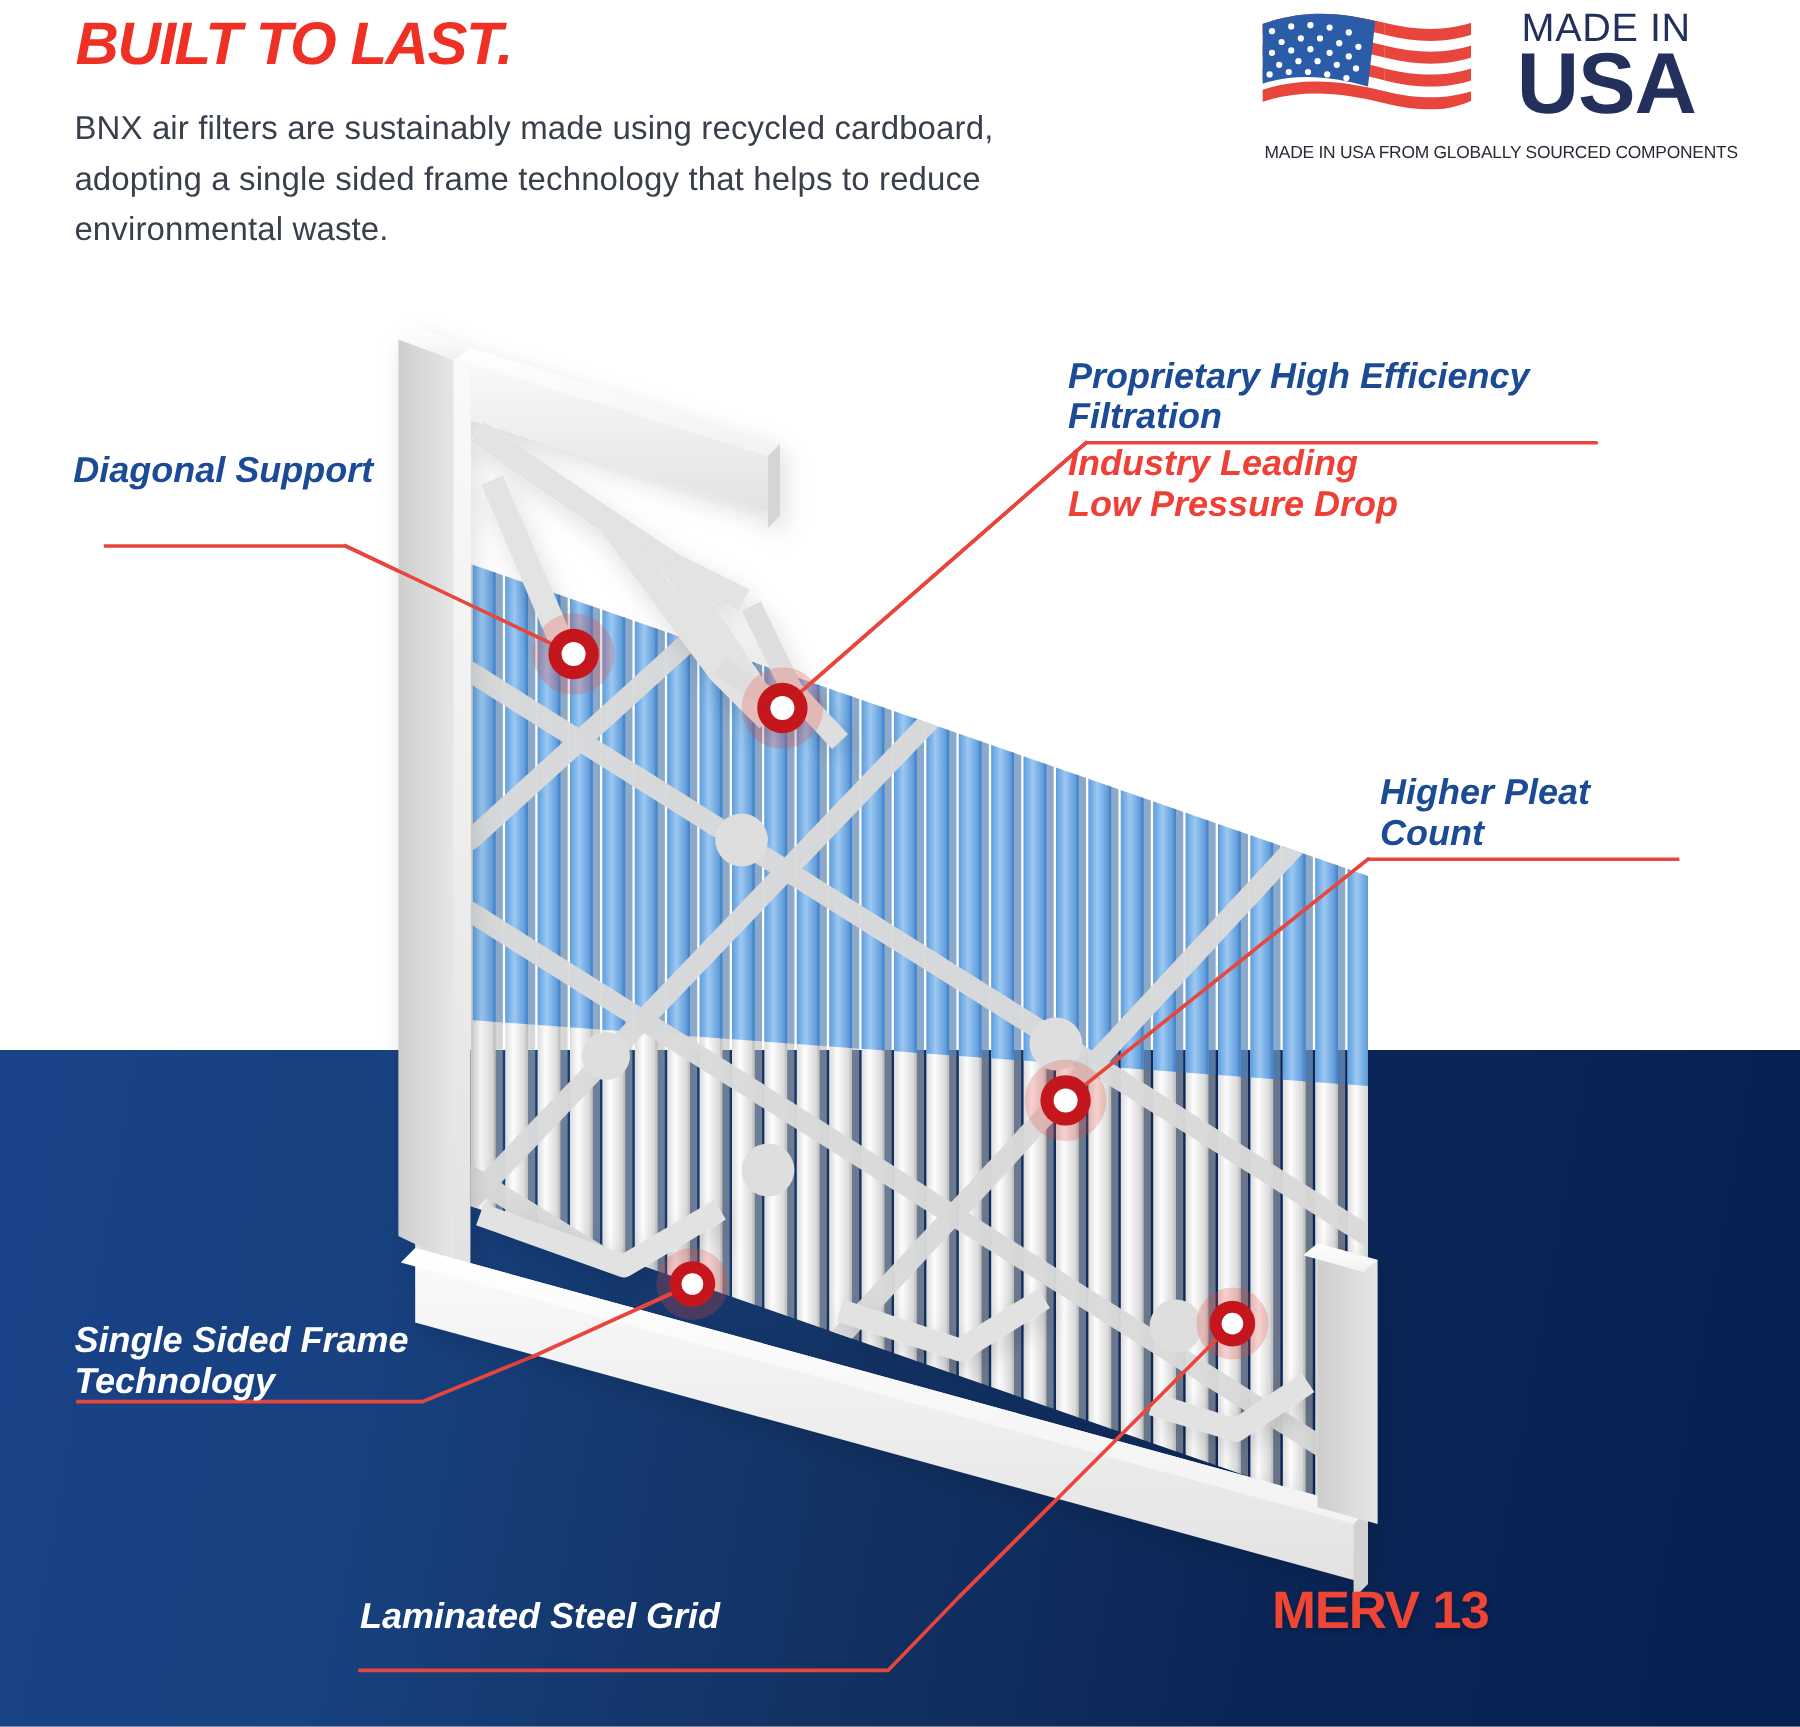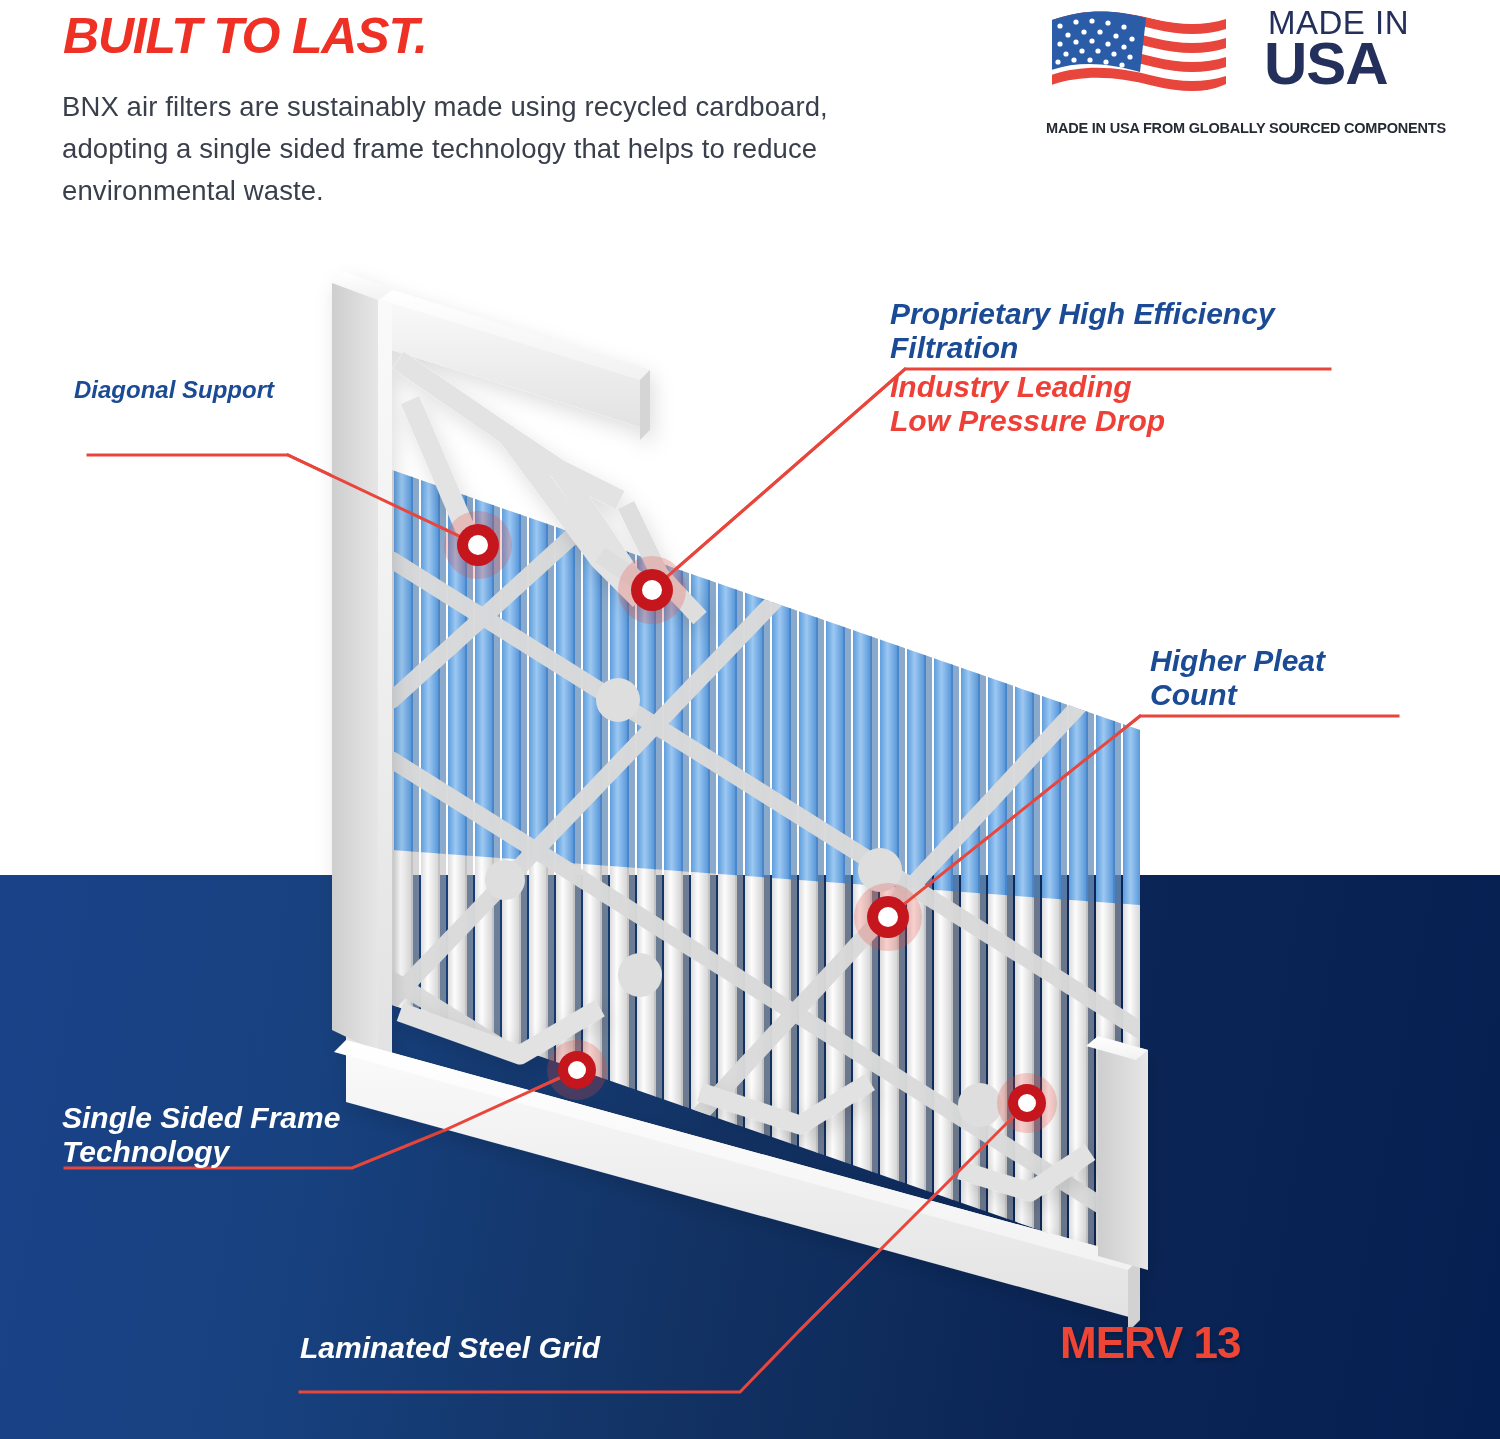--- a/index.html
+++ b/index.html
@@ -40,37 +40,37 @@
   
   .usa-badge { position:absolute; left:1046px; top:4px; width:410px; height:134px; }
   .usa-flag  { position:absolute; left:0; top:2px; width:186px; height:108px; }
   .usa-made  {
     position:absolute; left:222px; top:2px;
     font-size:33px; font-weight:400; color:#23305c;
     letter-spacing:0.5px; line-height:1;
   }
   .usa-usa {
     position:absolute; left:218px; top:30px;
-    font-size:60px; font-weight:bold; color:#23305c;
+    font-size:72px; font-weight:bold; color:#23305c;
     letter-spacing:-1px; line-height:1;
   }
   .usa-note {
     position:absolute; left:0px; top:116px; width:410px;
-    text-align:left;
-    font-size:14.5px; font-weight:bold; color:#262b33;
+    text-align:center;
+    font-size:14.5px; font-weight:normal; color:#262b33;
     letter-spacing:-0.2px; white-space:nowrap;
   }
 
   
   .callout { position:absolute; font-style:italic; font-weight:bold; line-height:1.14; }
   .callout.blue  { color:#1a4b94;margin-top:16px; }
   .callout.red   { color:#ee4036; }
   .callout.white { color:#ffffff; }
 
-  #cl-diagonal   { left:74px;  top:360px; font-size:24px; }
+  #cl-diagonal   { left:61px;  top:360px; font-size:30px; }
   #cl-prop       { left:890px; top:281px; font-size:30px; }
   #cl-pressure   { left:890px; top:370px; font-size:30px; }
   #cl-pleat      { left:1150px;top:628px; font-size:30px; }
   #cl-frame      { left:62px;  top:1061px;font-size:30px;margin-top:40px; }
   #cl-steel      { left:300px; top:1331px;font-size:30px; }
 
   .merv {
     position:absolute; left:1060px; top:1321px;
     font-size:44px; font-weight:bold; font-style:normal;
     color:#ee4535; letter-spacing:-1px; line-height:1;

